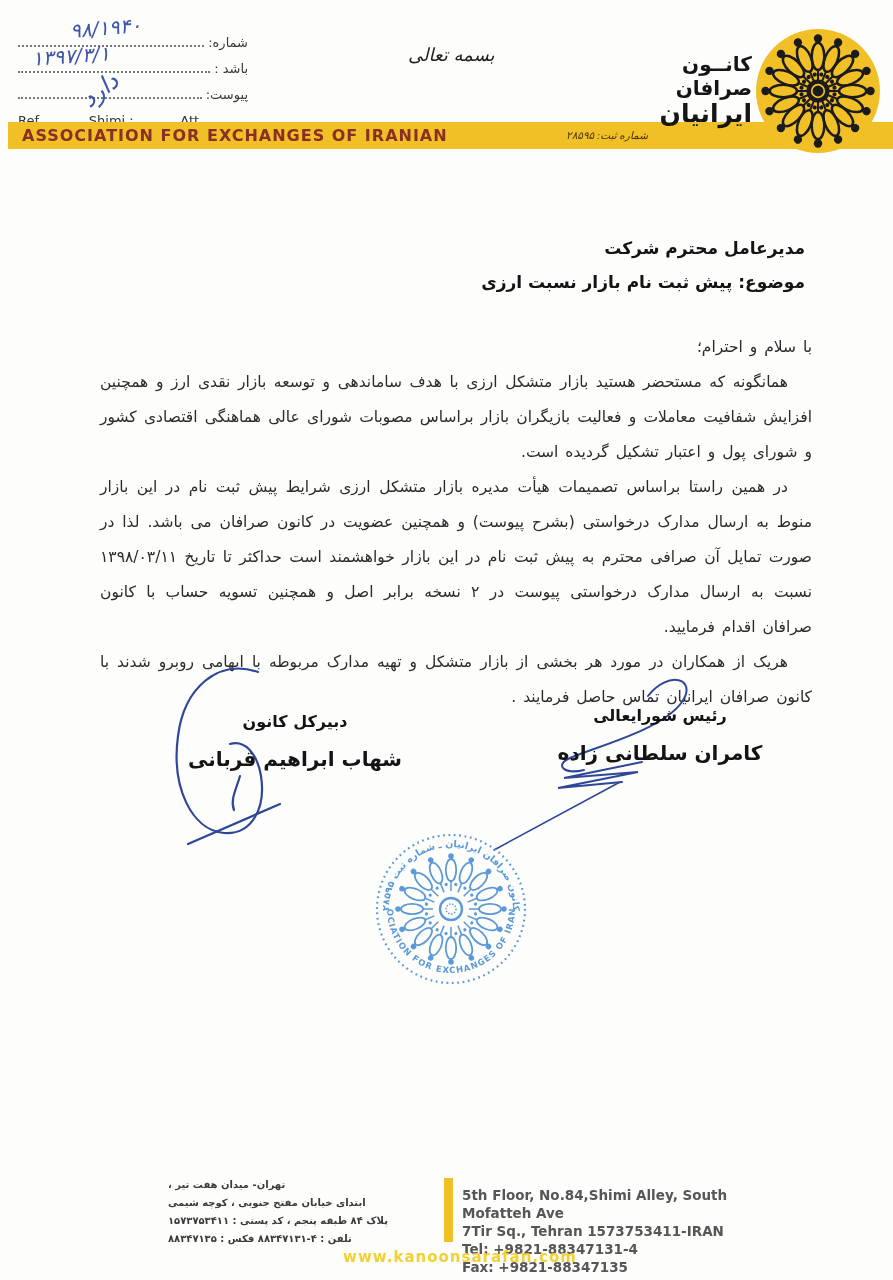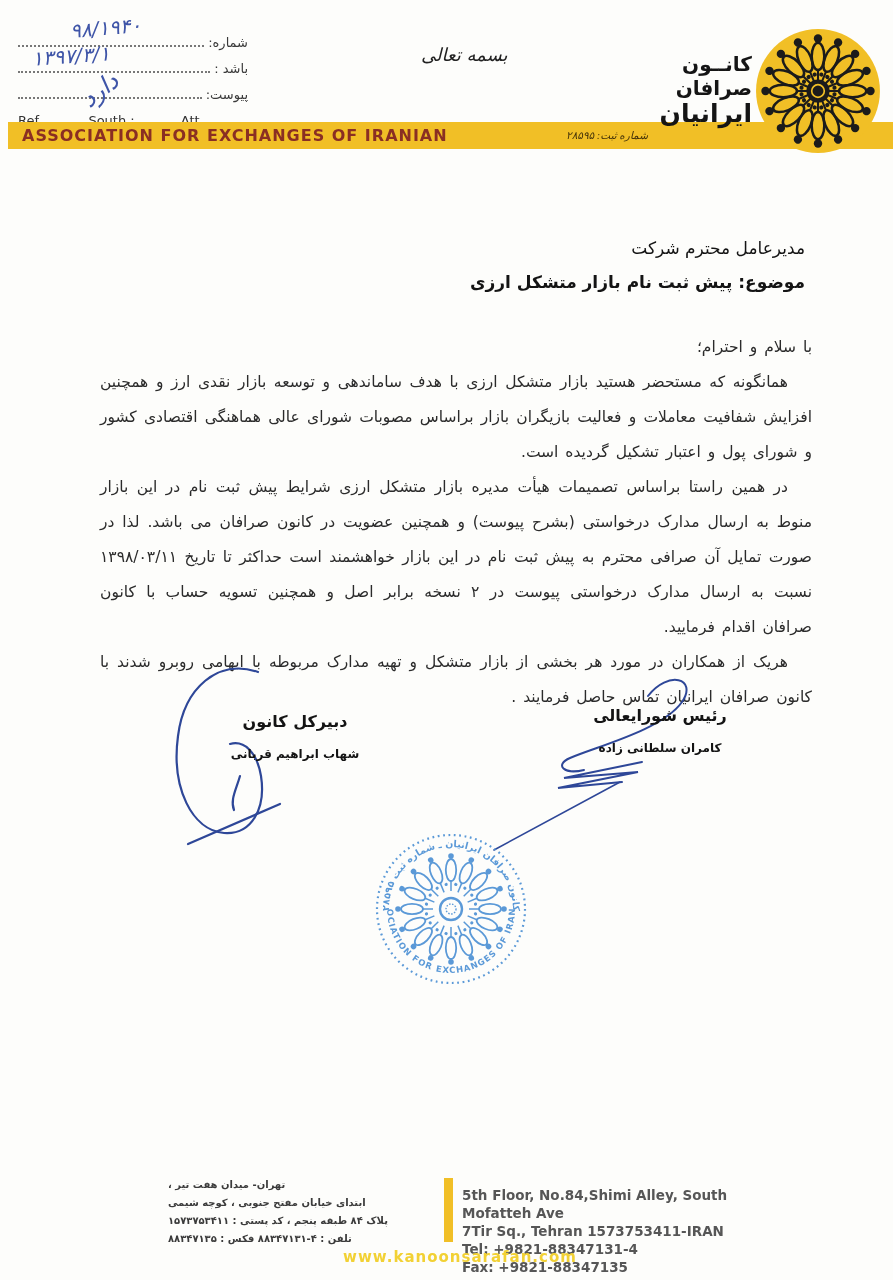--- a/index.html
+++ b/index.html
@@ -16,21 +16,21 @@
   .leader { flex:1; border-bottom:2px dotted #777; margin:0 4px 3px 0; height:12px; }
   .ref-en { display:flex; align-items:flex-end; font-size:13px; color:#333; margin-top:11px; }
   .ref-en .lbl { white-space:nowrap; }
   .leader-en { width:48px; border-bottom:2px dotted #777; margin:0 5px 3px 3px; height:10px; }
   .hand { position:absolute; color:#3f55a8; font-size:20px; font-style:italic; white-space:nowrap; direction:ltr; }
   .hand-num  { left:52px; top:-8px; transform:rotate(-5deg); }
   .hand-date { left:14px; top:20px; transform:rotate(-4deg); }
   .hand-att  { left:62px; top:52px; font-size:24px; transform:rotate(-38deg); }
 
   
-  .bismillah { position:absolute; left:408px; top:44px; font-size:18px; font-style:italic; color:#222; direction:rtl;margin-left:13px; }
+  .bismillah { position:absolute; left:408px; top:44px; font-size:18px; font-style:italic; color:#222; direction:rtl; }
 
   
   .banner { position:absolute; left:8px; right:0; top:122px; height:27px; background:#f1bf26; }
   .banner-text {
     position:absolute; left:14px; top:4px; font-size:16px; font-weight:bold;
     color:#8a2f23; letter-spacing:1px; white-space:nowrap;
   }
   .registration {
     position:absolute; left:558px; top:7px; font-size:10.5px; font-style:italic;
     color:#433209; direction:rtl; white-space:nowrap;font-family:Liberation Serif, serif;
@@ -39,35 +39,35 @@
   
   .logo-circle { position:absolute; left:755px; top:28px; }
   .logo-text {
     position:absolute; left:640px; top:52px; width:112px; direction:rtl; text-align:right;
     font-weight:bold; color:#151515; line-height:24px;
   }
   .logo-text .l1, .logo-text .l2 { font-size:20px; letter-spacing:1px; display:block; }
   .logo-text .l3 { font-size:25px; display:block; line-height:28px; }
 
   
-  .recipient { position:absolute; right:88px; top:238px; direction:rtl; font-weight:normal; font-size:17px; color:#141414; }
+  .recipient { position:absolute; right:88px; top:238px; direction:rtl; font-weight:bold; font-size:17px; color:#141414; }
   .subject   { position:absolute; right:88px; top:272px; direction:rtl; font-weight:bold; font-size:17px; color:#141414; }
   .body-text {
     position:absolute; left:100px; top:330px; width:712px; direction:rtl;
     font-size:15.5px; line-height:35px; color:#2b2b2b; text-align:justify; word-spacing:2px;
   }
   .body-text .salutation { text-align:right; }
   .body-text p { text-indent:24px; text-align:justify; }
 
   
   .sig-block { position:absolute; direction:rtl; text-align:center; font-weight:bold; color:#141414; }
   .sig-right { left:530px; top:706px; width:260px; }
   .sig-left  { left:170px; top:712px; width:250px; }
   .sig-block .sig-title { font-size:16px; display:block; margin-bottom:16px; }
-  .sig-block .sig-name  { font-size:12px; display:block; }
+  .sig-block .sig-name  { font-size:20px; display:block; }
   .sig-svg { position:absolute; pointer-events:none; }
 
   
   .stamp { position:absolute; left:360px; top:818px; opacity:.9; }
 
   
   .footer-fa {
     position:absolute; left:168px; top:1176px; width:260px; direction:rtl; text-align:left;
     font-size:10px; font-weight:bold; color:#3b3b3b; line-height:18px;
   }
@@ -96,21 +96,21 @@
       <span class="lbl">باشد :</span>
       <span class="leader"></span>
     </div>
     <div class="ref-row">
       <span class="lbl">پیوست:</span>
       <span class="leader"></span>
     </div>
     <div class="ref-en">
       <span class="lbl">Ref.</span>
       <span class="leader-en"></span>
-      <span class="lbl">South :</span>
+      <span class="lbl">Shimi :</span>
       <span class="leader-en"></span>
       <span class="lbl">Att.</span>
       <span class="leader-en"></span>
     </div>
     <span class="hand hand-num">۹۸/۱۹۴۰</span>
     <span class="hand hand-date">۱۳۹۷/۳/۱</span>
     <span class="hand hand-att">دارد</span>
   </div>
 
   <div class="bismillah">بسمه تعالی</div>
@@ -170,21 +170,21 @@
     </svg>
   </div>
 
   <div class="logo-text">
     <span class="l1">کانــون</span>
     <span class="l2">صرافان</span>
     <span class="l3">ایرانیان</span>
   </div>
 
   <div class="recipient">مدیرعامل محترم شرکت</div>
-  <div class="subject">موضوع: پیش ثبت نام بازار متشکل ارزی</div>
+  <div class="subject">موضوع: پیش ثبت نام بازار نسبت ارزی</div>
 
   <div class="body-text">
     <div class="salutation">با سلام و احترام؛</div>
     <p>همانگونه که مستحضر هستید بازار متشکل ارزی با هدف ساماندهی و توسعه بازار نقدی ارز و همچنین افزایش شفافیت معاملات و فعالیت بازیگران بازار براساس مصوبات شورای عالی هماهنگی اقتصادی کشور و شورای پول و اعتبار تشکیل گردیده است.</p>
     <p>در همین راستا براساس تصمیمات هیأت مدیره بازار متشکل ارزی شرایط پیش ثبت نام در این بازار منوط به ارسال مدارک درخواستی (بشرح پیوست) و همچنین عضویت در کانون صرافان می باشد. لذا در صورت تمایل آن صرافی محترم به پیش ثبت نام در این بازار خواهشمند است حداکثر تا تاریخ ۱۳۹۸/۰۳/۱۱ نسبت به ارسال مدارک درخواستی پیوست در ۲ نسخه برابر اصل و همچنین تسویه حساب با کانون صرافان اقدام فرمایید.</p>
     <p>هریک از همکاران در مورد هر بخشی از بازار متشکل و تهیه مدارک مربوطه با ابهامی روبرو شدند با کانون صرافان ایرانیان تماس حاصل فرمایند .</p>
   </div>
 
   <svg class="sig-svg" style="left:470px; top:668px;" width="240" height="190" viewBox="0 0 240 190">
     <g fill="none" stroke="#2e4798" stroke-width="2" stroke-linecap="round">

